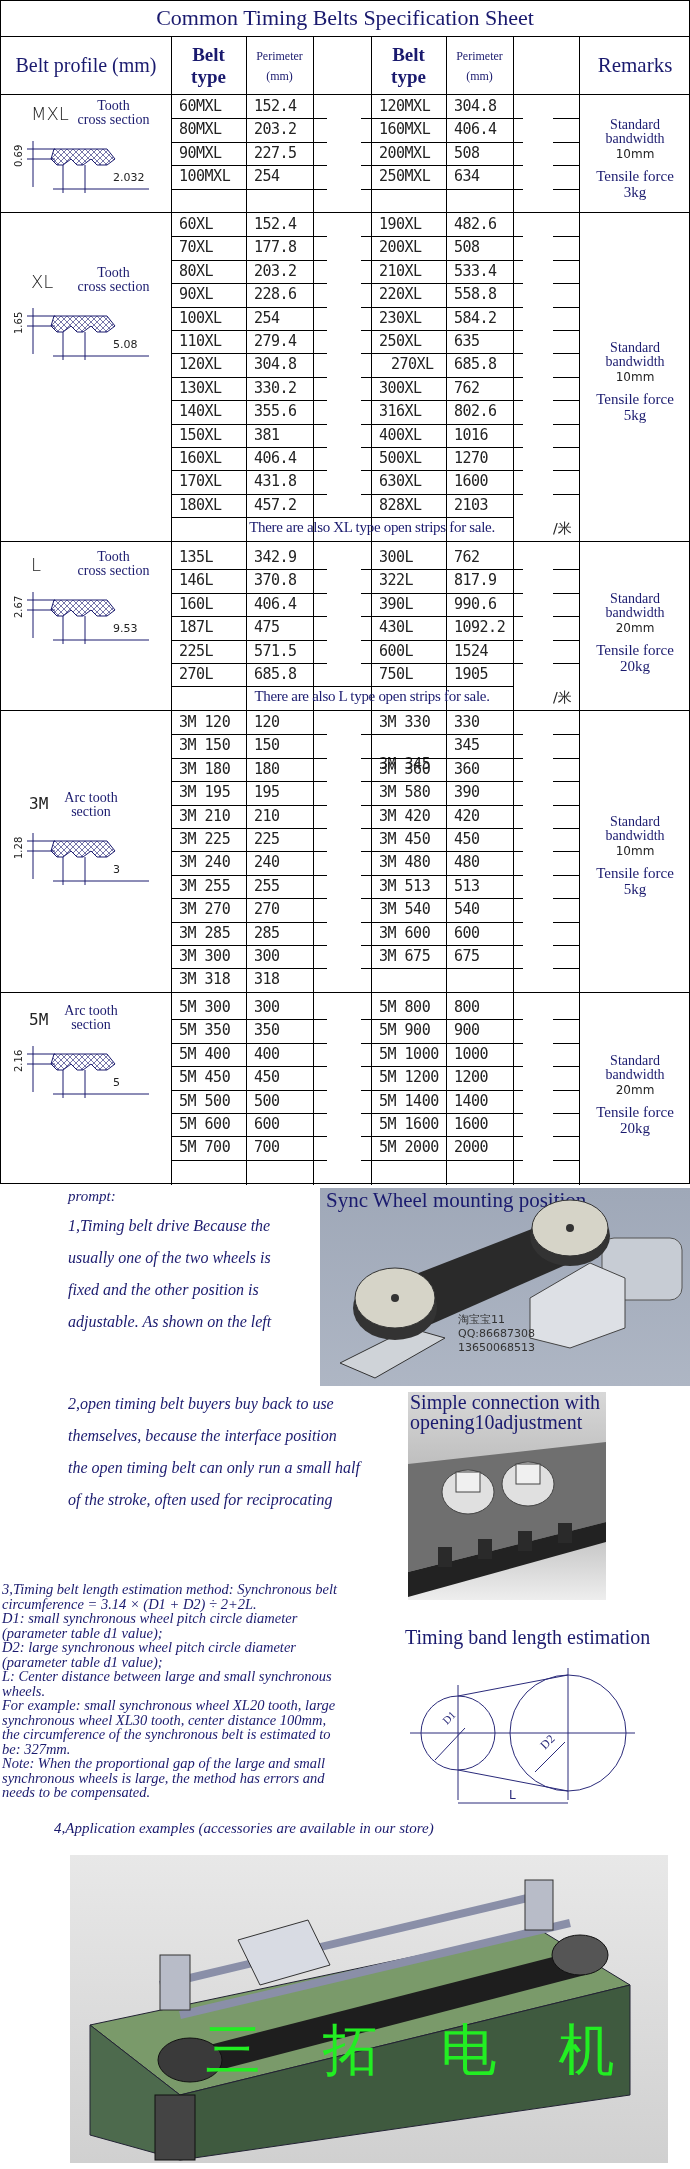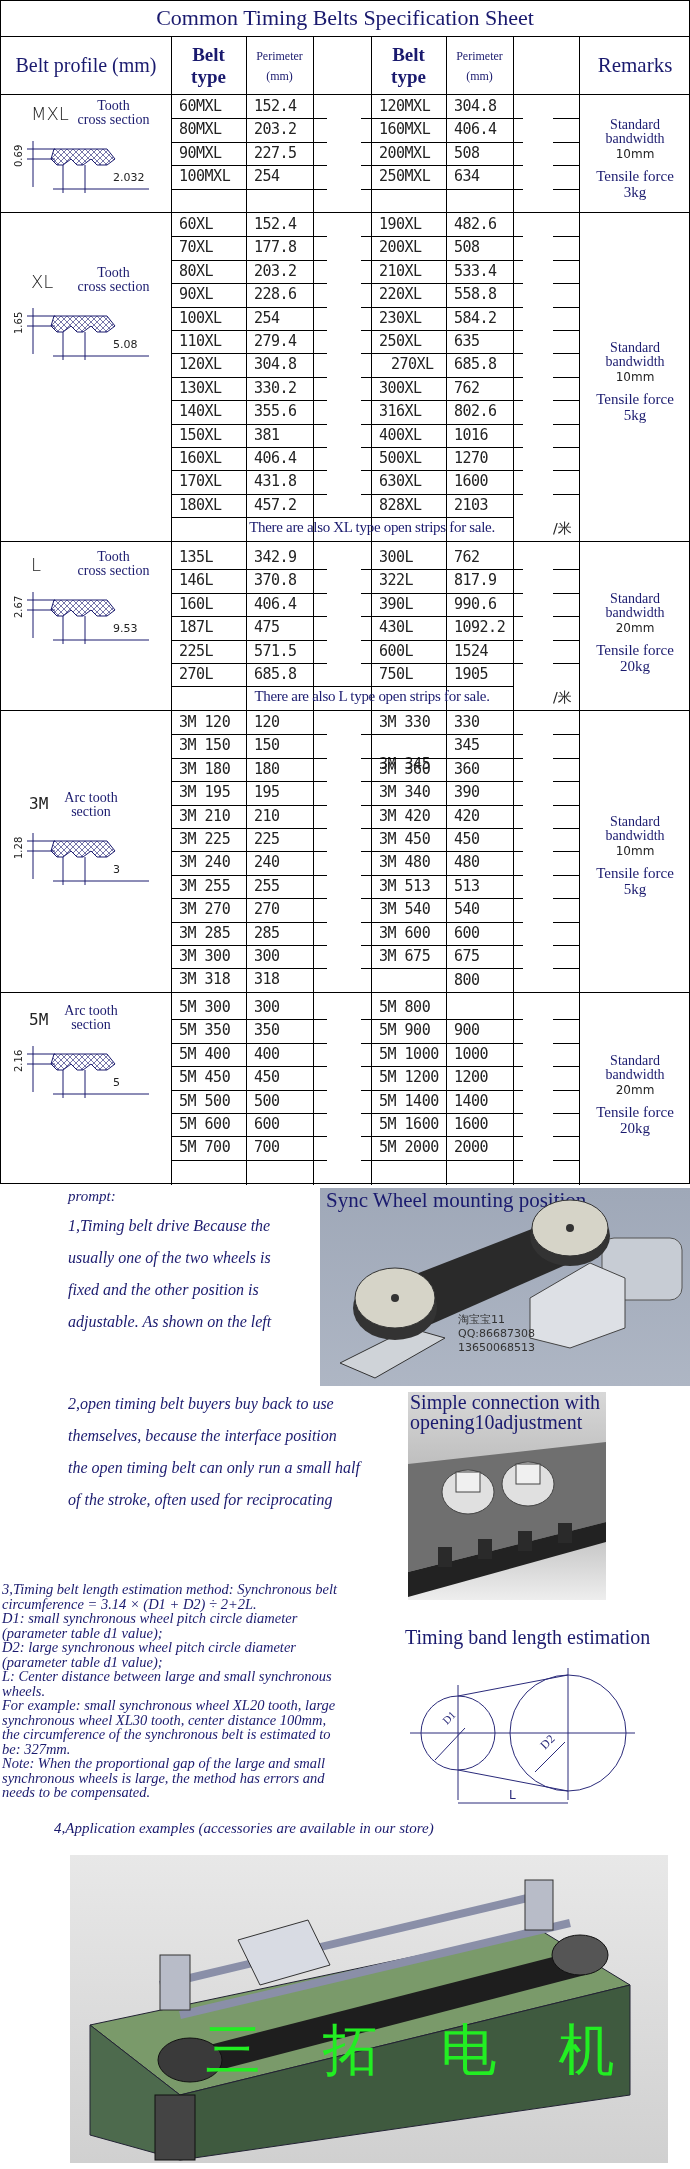--- a/index.html
+++ b/index.html
@@ -403,21 +403,21 @@
     <div class="cell" style="left:370px;top:757px;width:75px;">3M 360</div>
     <div class="cell" style="left:445px;top:757px;width:67px;">360</div>
     <div class="hline" style="left:170px;top:780px;width:142px;"></div>
     <div class="hline" style="left:370px;top:780px;width:142px;"></div>
     <div class="hline" style="left:312px;top:780px;width:14px;"></div>
     <div class="hline" style="left:360px;top:780px;width:10px;"></div>
     <div class="hline" style="left:512px;top:780px;width:10px;"></div>
     <div class="hline" style="left:552px;top:780px;width:26px;"></div>
     <div class="cell" style="left:170px;top:780px;width:75px;">3M 195</div>
     <div class="cell" style="left:245px;top:780px;width:67px;">195</div>
-    <div class="cell" style="left:370px;top:780px;width:75px;">3M 340</div>
+    <div class="cell" style="left:370px;top:780px;width:75px;">3M 580</div>
     <div class="cell" style="left:445px;top:780px;width:67px;">390</div>
     <div class="hline" style="left:170px;top:804px;width:142px;"></div>
     <div class="hline" style="left:370px;top:804px;width:142px;"></div>
     <div class="hline" style="left:312px;top:804px;width:14px;"></div>
     <div class="hline" style="left:360px;top:804px;width:10px;"></div>
     <div class="hline" style="left:512px;top:804px;width:10px;"></div>
     <div class="hline" style="left:552px;top:804px;width:26px;"></div>
     <div class="cell" style="left:170px;top:804px;width:75px;">3M 210</div>
     <div class="cell" style="left:245px;top:804px;width:67px;">210</div>
     <div class="cell" style="left:370px;top:804px;width:75px;">3M 420</div>
@@ -517,21 +517,21 @@
           <path d="M0,0 L6,6 M6,0 L0,6" stroke="#1a1a6e" stroke-width="0.6"></path>
         </pattern>
       </defs>
     </svg>
     <div style="position:absolute;left:12px;top:836px;font-family:'DejaVu Sans',sans-serif;font-size:10px;color:#222;transform:rotate(-90deg);transform-origin:left top;margin-top:22px;">1.28</div>
     <div style="position:absolute;left:112px;top:862px;font-family:'DejaVu Sans',sans-serif;font-size:11px;color:#222;">3</div>
     <div class="hline" style="left:0;top:1182px;width:690px;"></div>
     <div class="cell" style="left:170px;top:995px;width:75px;">5M 300</div>
     <div class="cell" style="left:245px;top:995px;width:67px;">300</div>
     <div class="cell" style="left:370px;top:995px;width:75px;">5M 800</div>
-    <div class="cell" style="left:445px;top:968px;width:67px;">800</div>
+    <div class="cell" style="left:445px;top:995px;width:67px;">800</div>
     <div class="hline" style="left:170px;top:1018px;width:142px;"></div>
     <div class="hline" style="left:370px;top:1018px;width:142px;"></div>
     <div class="hline" style="left:312px;top:1018px;width:14px;"></div>
     <div class="hline" style="left:360px;top:1018px;width:10px;"></div>
     <div class="hline" style="left:512px;top:1018px;width:10px;"></div>
     <div class="hline" style="left:552px;top:1018px;width:26px;"></div>
     <div class="cell" style="left:170px;top:1018px;width:75px;padding-left:8px;">5M 350</div>
     <div class="cell" style="left:245px;top:1018px;width:67px;">350</div>
     <div class="cell" style="left:370px;top:1018px;width:75px;">5M 900</div>
     <div class="cell" style="left:445px;top:1018px;width:67px;">900</div>

